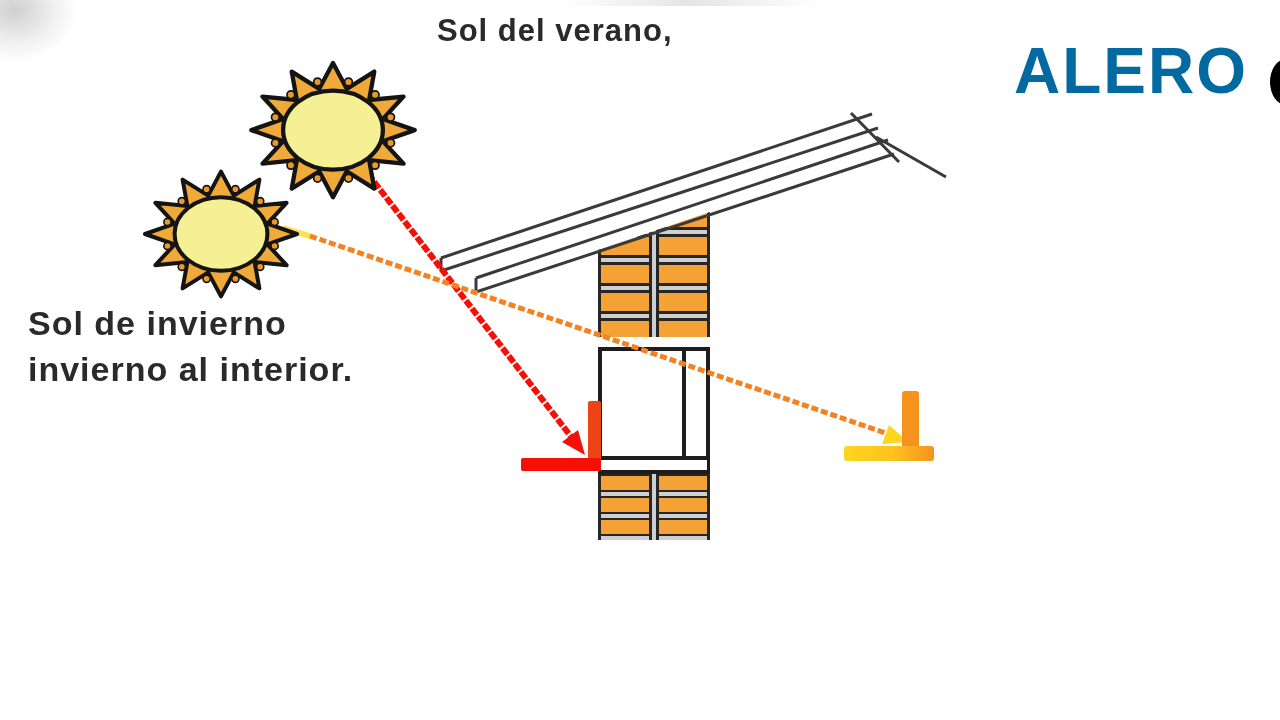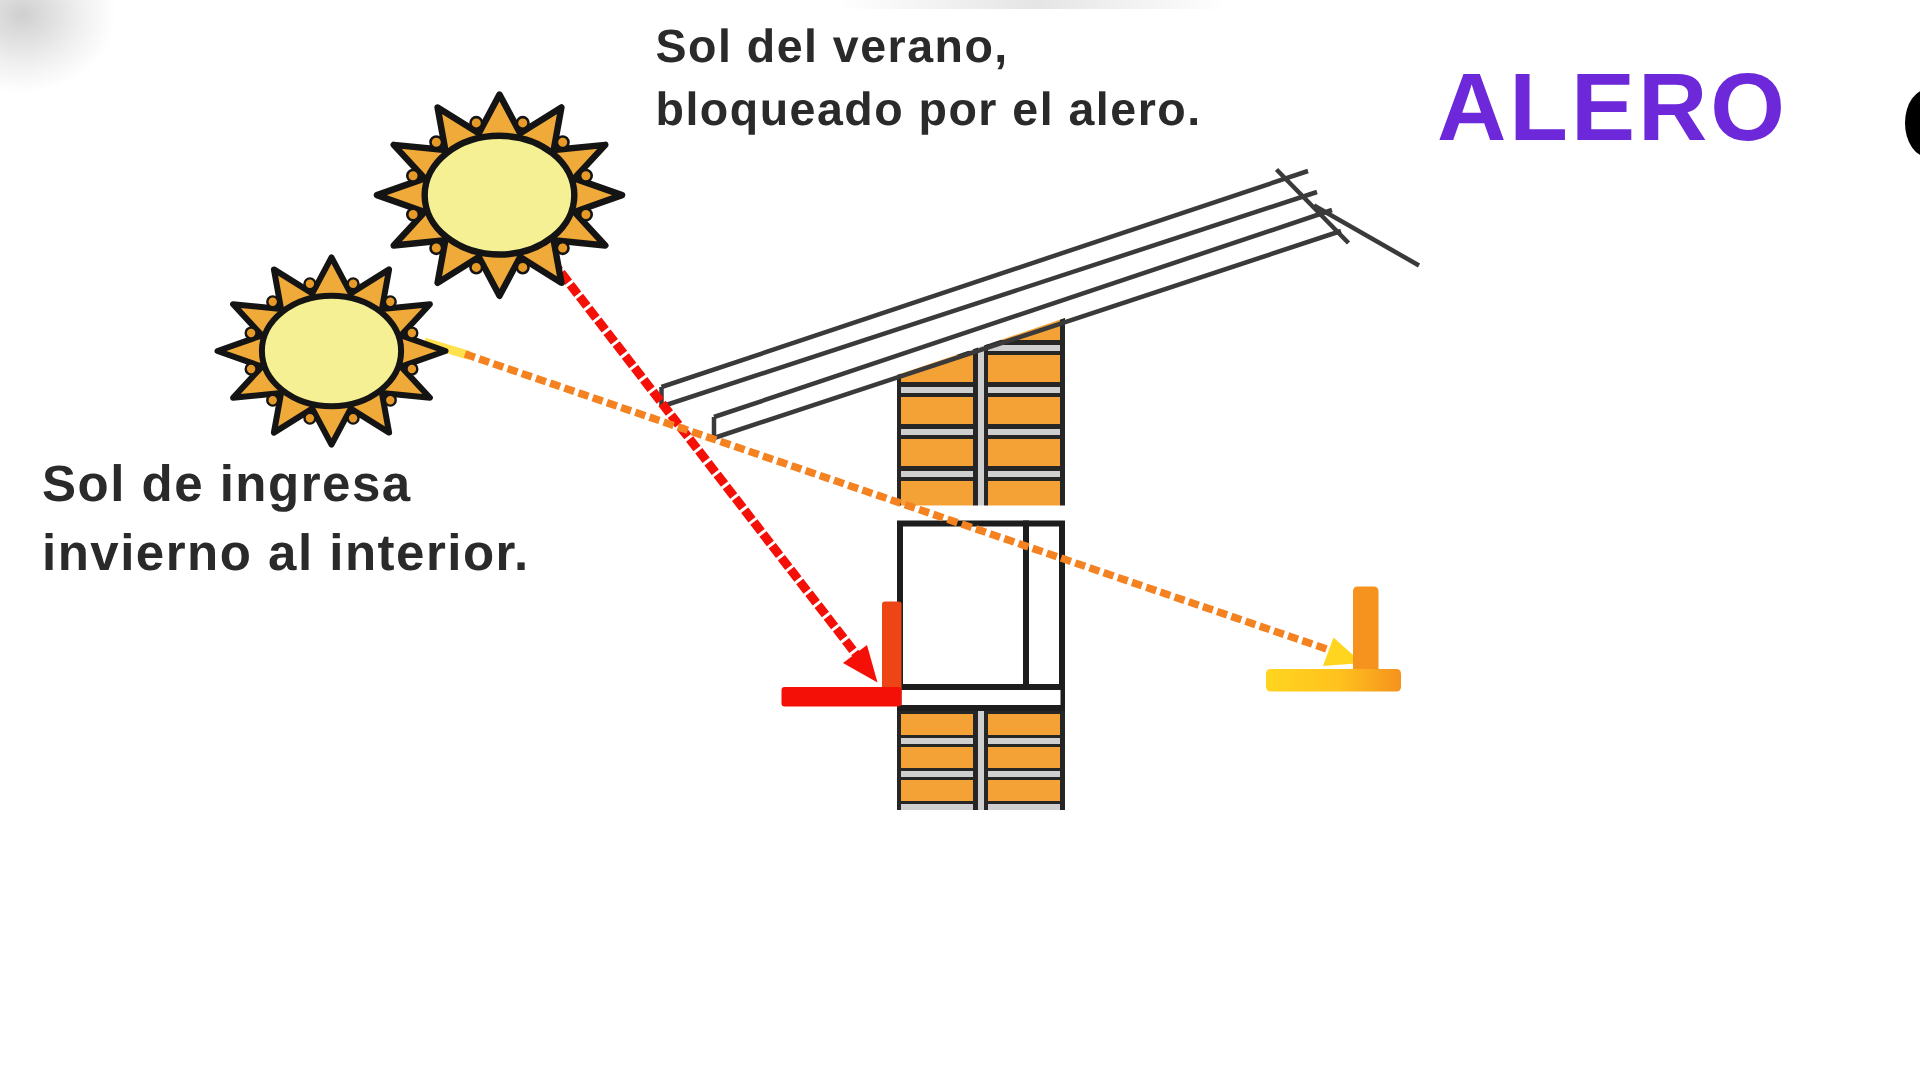--- a/index.html
+++ b/index.html
@@ -4,21 +4,21 @@
 <style>
   html,body{margin:0;padding:0;background:#ffffff;}
   #frame{
     position:relative;width:1280px;height:540px;background:#ffffff;
     overflow:hidden;font-family:Liberation Sans, sans-serif;
   }
   
   .caption{position:absolute;color:#2a2a2a;font-weight:700;}
   #summer-label{left:437px;top:10px;font-size:31px;line-height:42px;letter-spacing:1px;}
   #winter-label{left:28px;top:300px;font-size:34px;line-height:46px;letter-spacing:1px;}
-  #title-block{position:absolute;left:958px;top:36px;width:290px;text-align:left;color:#6d28d9;}
+  #title-block{position:absolute;left:958px;top:36px;width:290px;text-align:right;color:#0369a1;}
   #title-line1{font-size:64px;font-weight:800;letter-spacing:2px;line-height:70px;}
   #title-line2{font-size:54px;font-weight:800;letter-spacing:1px;line-height:60px;margin-top:6px;}
   
   .wall-part{position:absolute;left:598px;width:112px;}
   #bricks-top{
     top:206px;height:132px;background-color:#ffffff;
     background-image:
       repeating-linear-gradient(to right,#262626 0 3px,transparent 3px 51px,#262626 51px 54px,#cfcfcf 54px 58px),
       repeating-linear-gradient(to bottom,#262626 0 3px,#f4a136 3px 21px,#262626 21px 24px,#cfcfcf 24px 28px);
     clip-path:polygon(0 44px,112px 6px,112px 132px,0 132px);
@@ -138,24 +138,23 @@
     </g>
 
     <use href="#sun-shape" transform="translate(247,57) scale(0.86)"></use>
     <use href="#sun-shape" transform="translate(141,166) scale(0.80)"></use>
 
     <ellipse cx="1286" cy="82" rx="16" ry="23" fill="#000"></ellipse>
   </svg>
 
   <div class="caption" id="summer-label">
     <div>Sol del verano,</div>
-    <div>bloqueado por el alero.</div>
   </div>
   <div class="caption" id="winter-label">
-    <div>Sol de ingresa</div>
+    <div>Sol de invierno</div>
     <div>invierno al interior.</div>
   </div>
   <div id="title-block">
     <div id="title-line1">ALERO</div>
   </div>
 
   <div id="corner-smudge"></div>
   <div id="top-smudge"></div>
 </div>
 

